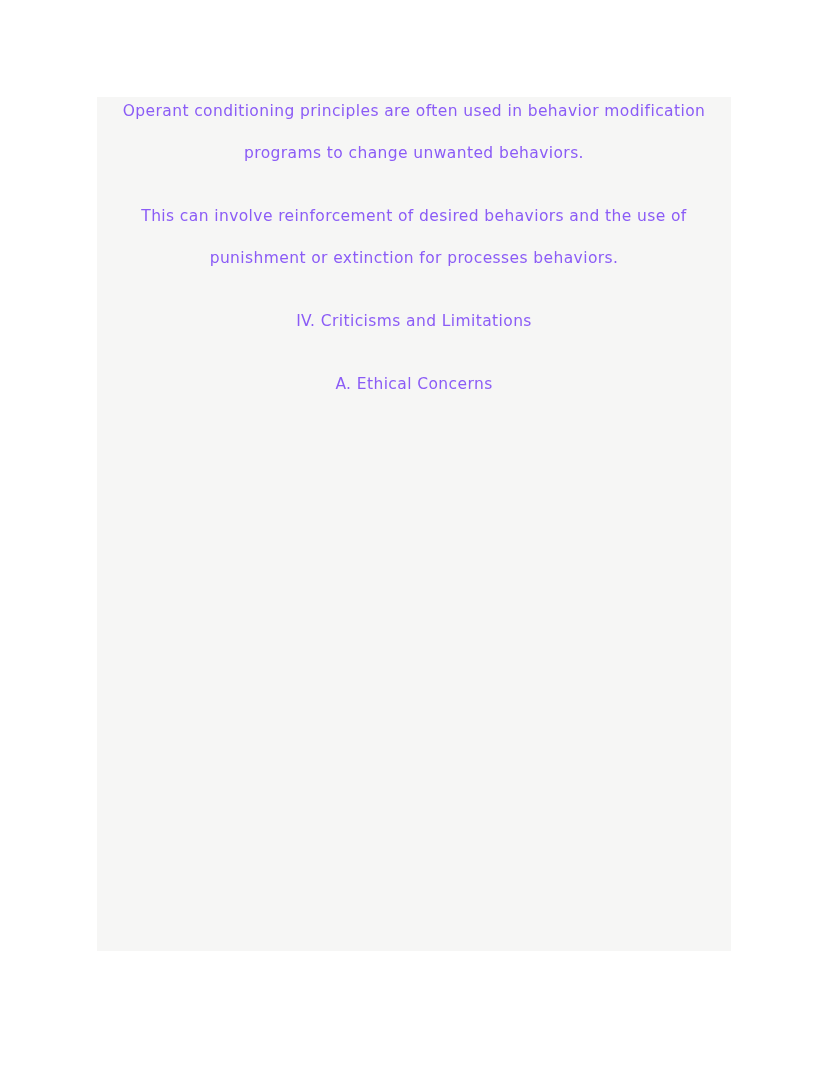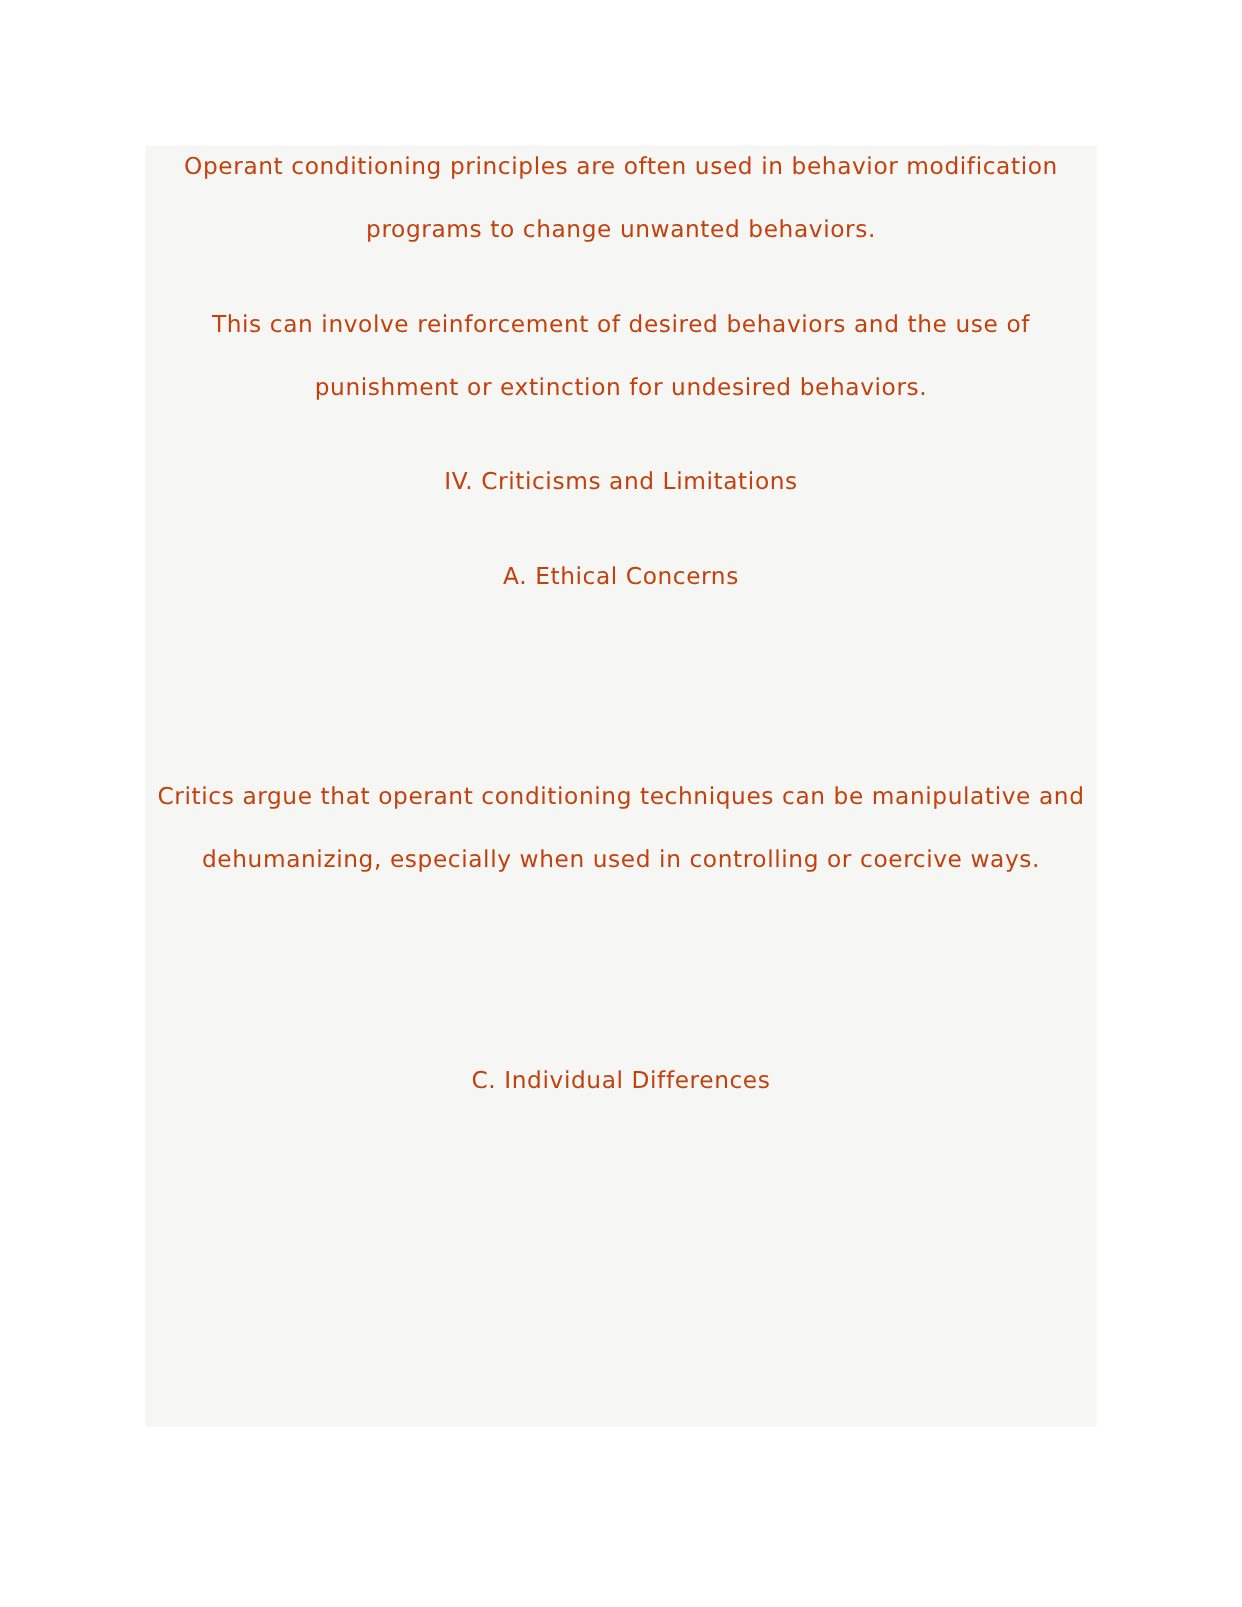--- a/index.html
+++ b/index.html
@@ -24,51 +24,49 @@
     background: #f6f6f5;
     box-sizing: border-box;
     padding: 0 4px;
   }
   .doc-panel p {
     margin: 0 0 21px 0;
     text-align: center;
     font-size: 15.5px;
     line-height: 42px;
     letter-spacing: 0.4px;
-    color: #c2410c;
+    color: #8b5cf6;
     font-weight: 400;
   }
   .doc-panel p.heading {
     font-weight: 400;
   }
   .doc-panel p:first-child {
     margin-top: -7px;
   }
   .spacer-block {
     height: 84px;
   }
 </style>
 </head>
 <body>
 
 <div class="viewport">
   <div class="doc-panel">
 
     <p>Operant conditioning principles are often used in behavior modification programs to change unwanted behaviors.</p>
 
-    <p>This can involve reinforcement of desired behaviors and the use of punishment or extinction for undesired behaviors.</p>
+    <p>This can involve reinforcement of desired behaviors and the use of punishment or extinction for processes behaviors.</p>
 
     <p class="heading">IV. Criticisms and Limitations</p>
 
     <p class="heading">A. Ethical Concerns</p>
 
     <div class="spacer-block"></div>
 
-    <p>Critics argue that operant conditioning techniques can be manipulative and dehumanizing, especially when used in controlling or coercive ways.</p>
 
 
     <div class="spacer-block"></div>
 
 
-    <p class="heading">C. Individual Differences</p>
 
   </div>
 </div>
 
 </body></html>

